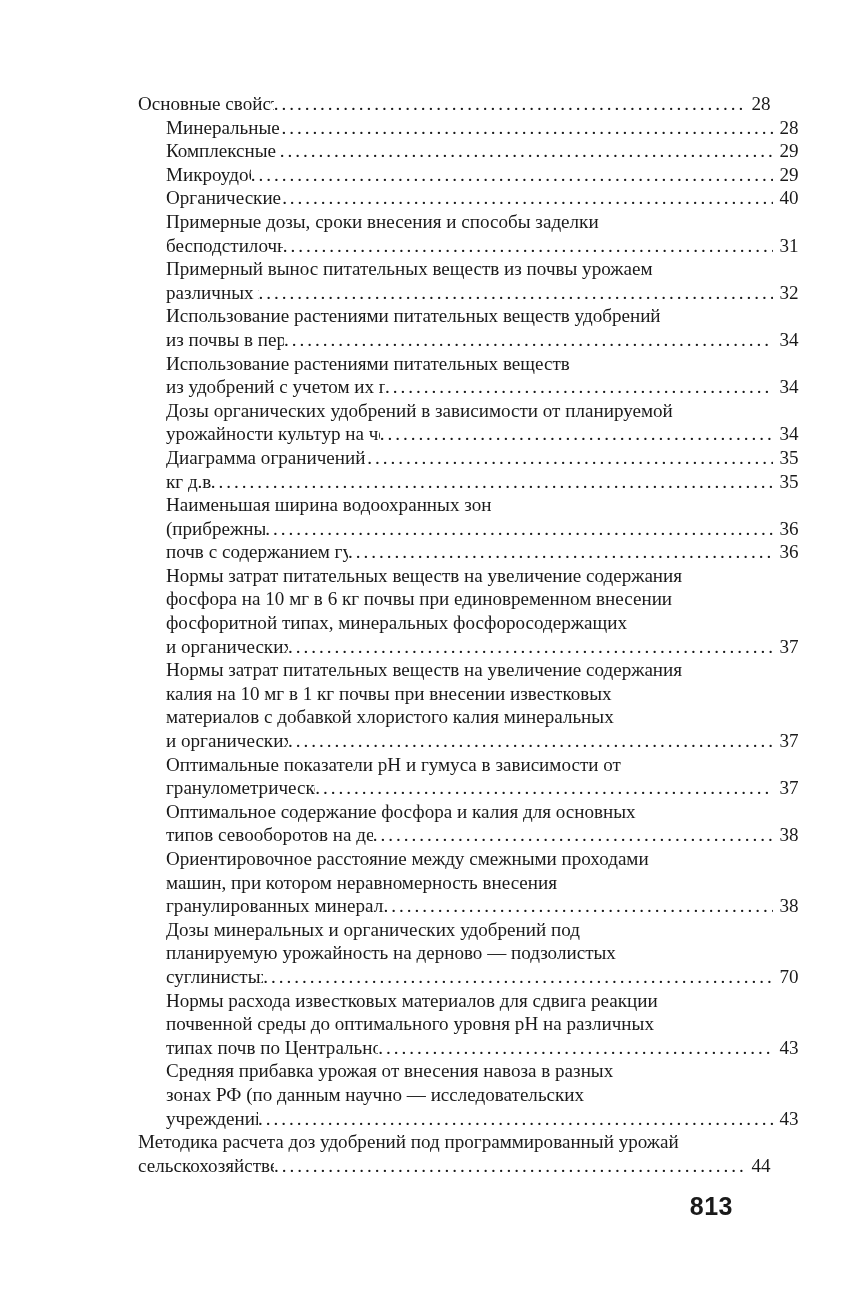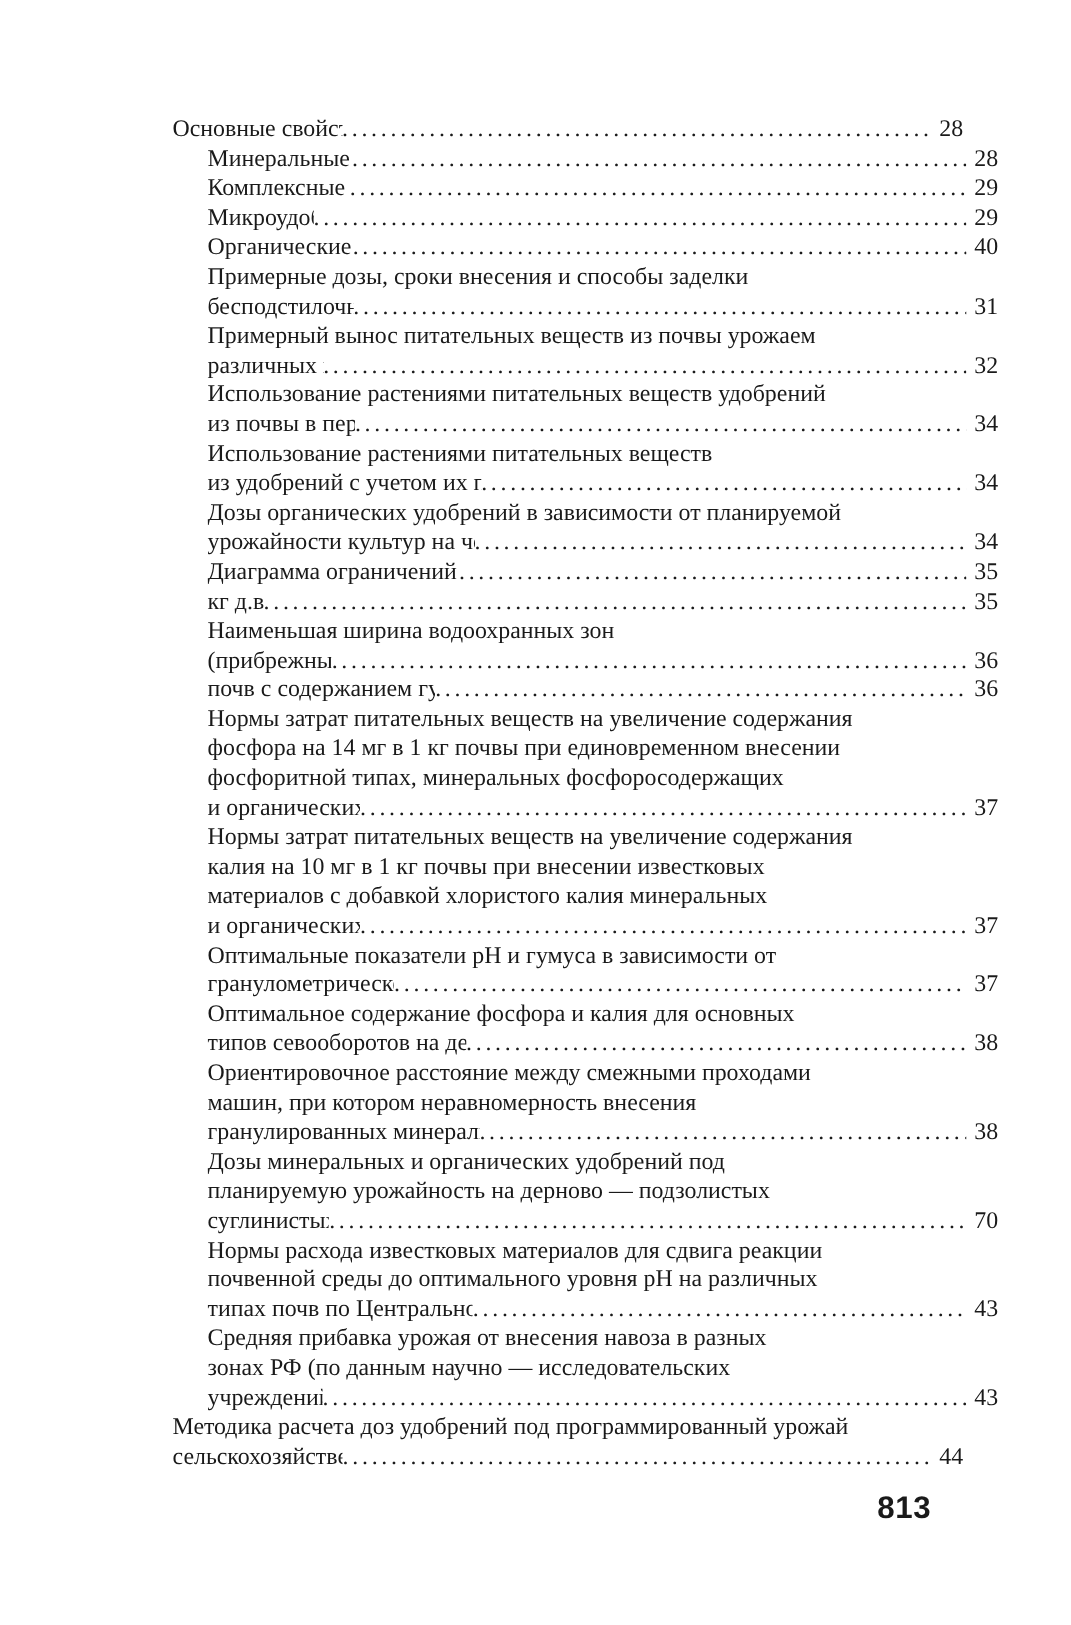--- a/index.html
+++ b/index.html
@@ -97,21 +97,21 @@
   }
 
   sub {
     font-size: 0.72em;
     vertical-align: -0.22em;
     line-height: 0;
   }
 
   #folio {
     position: absolute;
-    right: 112px;
+    right: 124px;
     top: 1192px;
     font-family: "Liberation Sans", "DejaVu Sans", sans-serif;
     font-weight: bold;
     font-size: 25px;
     color: #1a1a1a;
     letter-spacing: 0.5px;
   }
 </style>
 </head>
 <body>
@@ -232,21 +232,21 @@
           <span class="toc-text">почв с содержанием гумуса не более 3 %, т/га </span>
           <span class="leader"></span>
           <span class="toc-page-num">36</span>
         </div>
       </div>
       <div class="toc-entry level-2">
         <div class="toc-line no-leader">
           <span class="toc-text">Нормы затрат питательных веществ на увеличение содержания</span>
         </div>
         <div class="toc-line no-leader">
-          <span class="toc-text">фосфора на 14 мг в 1 кг почвы при единовременном внесении</span>
+          <span class="toc-text">фосфора на 10 мг в 6 кг почвы при единовременном внесении</span>
         </div>
         <div class="toc-line no-leader">
           <span class="toc-text">фосфоритной типах, минеральных фосфоросодержащих</span>
         </div>
         <div class="toc-line has-leader">
           <span class="toc-text">и органических удобрений </span>
           <span class="leader"></span>
           <span class="toc-page-num">37</span>
         </div>
       </div>

